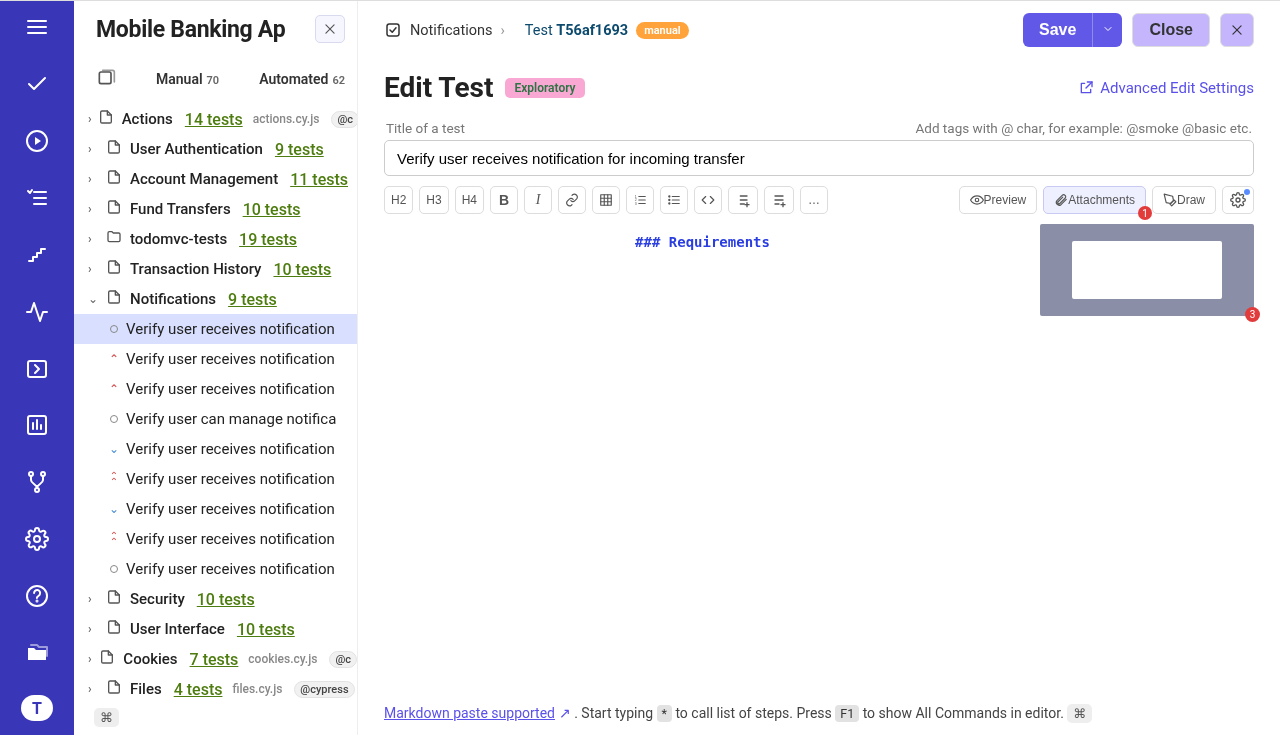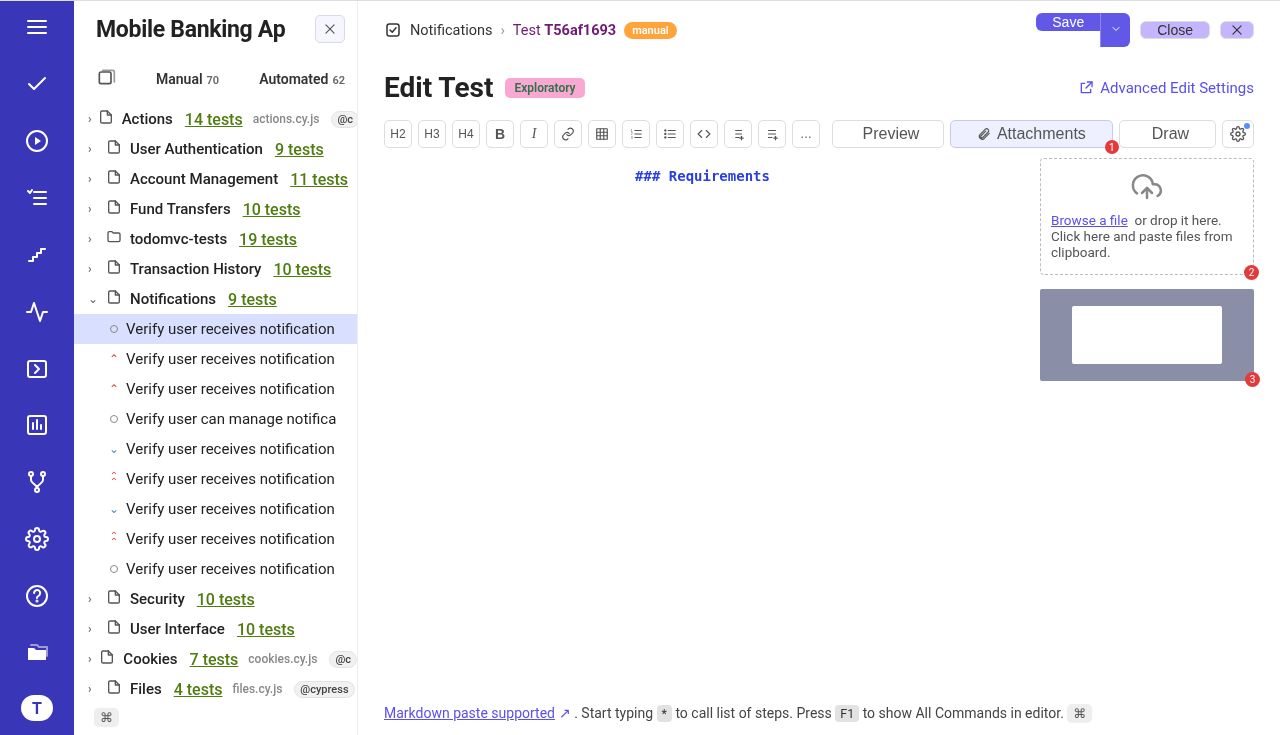--- a/index.html
+++ b/index.html
@@ -34,25 +34,25 @@
 .tree-row.test.selected { background:#d9e0ff; }
 .status-dot { width:12px; display:inline-flex; justify-content:center; }
 .test-name { overflow:hidden; text-overflow:clip; }
 .cmd-badge { position:absolute; bottom:8px; left:20px; background:#eee; border-radius:5px; padding:2px 6px; font-size:13px; color:#555;}
 
 
 .main { flex:1; display:flex; flex-direction:column; min-width:0; }
 .topbar { display:flex; align-items:center; padding: 12px 26px; gap: 10px; }
 .crumb { display:flex; align-items:center; gap:8px; font-size:14.5px; color:#333; }
 .crumb .sep { color:#999; }
-.crumb .tid { color:#701a75; }
+.crumb .tid { color:#0c4a6e;margin-left:12px; }
 .crumb .tid b { font-weight:700; }
 .badge-manual { background:#ffa33a; color:#fff; font-size:11px; font-weight:600; padding:2px 8px; border-radius:10px; }
 .topbar .spacer { flex:1; }
-.btn { height:18px; padding:0 16px; border-radius:6px; font-size:14px; font-weight:400; cursor:pointer; display:flex; align-items:center; justify-content:center;}
+.btn { height:34px; padding:0 16px; border-radius:6px; font-size:16px; font-weight:700; cursor:pointer; display:flex; align-items:center; justify-content:center;}
 .btn-primary { background:#6158e8; color:#fff; border:none; }
 .btn-group { display:flex; }
 .btn-group .btn-primary { border-radius:6px 0 0 6px; }
 .btn-caret { background:#6158e8; color:#fff; border:none; border-left:1px solid rgba(255,255,255,.3); border-radius:0 6px 6px 0; width:30px; height:34px;}
 .btn-sec { background:#c4b5fd; border:1px solid #ddd; color:#333; }
 .btn-icon { width:34px; padding:0; }
 
 .heading { display:flex; align-items:center; padding: 12px 26px 6px; gap:12px; }
 .heading h1 { font-size:28px; font-weight:700;text-align:right; }
 .badge-exp { background:#f9a8d4; color:#2e7344; font-size:12px; font-weight:600; padding:3px 9px; border-radius:5px; }
@@ -60,21 +60,21 @@
 
 .form-area { padding: 8px 26px 0; }
 .field-row { display:flex; justify-content:space-between; font-size:13.5px; color:#777; padding: 2px 2px 4px;}
 .title-input { width:100%; height:36px; border:1px solid #ccc; border-radius:5px; padding:0 12px; font-size:15px; }
 
 .toolbar { display:flex; align-items:center; gap:6px; padding: 10px 26px; }
 .tb-btn { height:28px; min-width:28px; padding:0 6px; border:1px solid #ddd; background:#fff; border-radius:5px; font-size:12px; color:#555; display:flex;align-items:center;justify-content:center;cursor:pointer;}
 .tb-btn.bold { font-weight:700; font-size:14px; }
 .tb-btn.italic { font-style:italic; font-family: Georgia, serif; font-size:14px;}
 .tb-spacer { flex:1; }
-.tb-wide { padding:0 26px; gap:6px; font-size:16px; }
+.tb-wide { padding:0 10px; font-size:12px; }
 .tb-wide.active { background:#eef0ff; border-color:#c7c9f2; }
 .badge-count { position:absolute; right:-6px; bottom:-6px; background:#e23b3b; color:#fff; font-size:10px; width:14px;height:14px;border-radius:7px;display:flex;align-items:center;justify-content:center;}
 .rel { position:relative; }
 .tb-gear { width:32px; }
 .gear-dot { position:absolute; top:3px; right:4px; width:6px;height:6px;background:#5a8cff;border-radius:3px;}
 
 .editor-wrap { flex:1; display:flex; padding: 0 26px; gap: 18px; min-height:0;}
 .editor { flex:1; border-right:1px dashed transparent; font-family: ui-monospace, Menlo, monospace; font-size:14px; padding: 6px 0; text-align: center; }
 .editor .mdh { color:#2b3fe0; font-weight:700; padding:4px 20px; }
 .attach-panel { width: 214px; display:flex; flex-direction:column; gap:14px;}
@@ -401,20 +401,27 @@
       <span class="adv-link">
         <svg width="16" height="16" viewBox="0 0 24 24" stroke="#5a50ea">
             <path d="M14 3h7v7"></path>
             <path d="M21 3l-9 9"></path>
             <path d="M10 5H5v14h14v-5"></path>
           </svg>
         <span>Advanced Edit Settings</span>
       </span>
     </div>
 
+    <div class="form-area">
+      <div class="field-row">
+        <span>Title of a test</span>
+        <span>Add tags with @ char, for example: @smoke @basic etc.</span>
+      </div>
+      <input class="title-input" value="Verify user receives notification for incoming transfer" style="">
+    </div>
 
     <div class="toolbar">
       <button class="tb-btn">H2</button>
       <button class="tb-btn">H3</button>
       <button class="tb-btn">H4</button>
       <button class="tb-btn bold">B</button>
       <button class="tb-btn italic">I</button>
       <button class="tb-btn">
           <svg width="14" height="14" viewBox="0 0 24 24">
             <path d="M10 13a5 5 0 0 0 7 0l3-3a5 5 0 0 0-7-7l-1 1"></path>
@@ -509,30 +516,20 @@
         <span class="gear-dot"></span>
       </div>
     </div>
 
     <div class="editor-wrap">
       <div class="editor">
         <div class="mdh">### Requirements</div>
         <div style="height:12px"></div>
       </div>
       <div class="attach-panel">
-        <div class="dropzone">
-          <div class="cloud"><svg width="40" height="30" viewBox="0 0 24 24">
-                <path d="M16 16l-4-4-4 4"></path>
-                <line x1="12" y1="12" x2="12" y2="20"></line>
-                <path d="M20.4 18.4A5 5 0 0 0 18 9h-1.3A8 8 0 1 0 4 16.3"></path>
-              </svg></div>
-          <a>Browse a file</a>
-          &nbsp;<span>or drop it here. Click here and paste files from clipboard.</span>
-          <span class="dz-badge">2</span>
-        </div>
         <div class="thumb">
           <div class="thumb-inner"></div>
           <span class="dz-badge">3</span>
         </div>
       </div>
     </div>
 
     <div class="footer">
       <a>Markdown paste supported</a><span class="ext">↗</span>
       <span>. Start typing</span>

